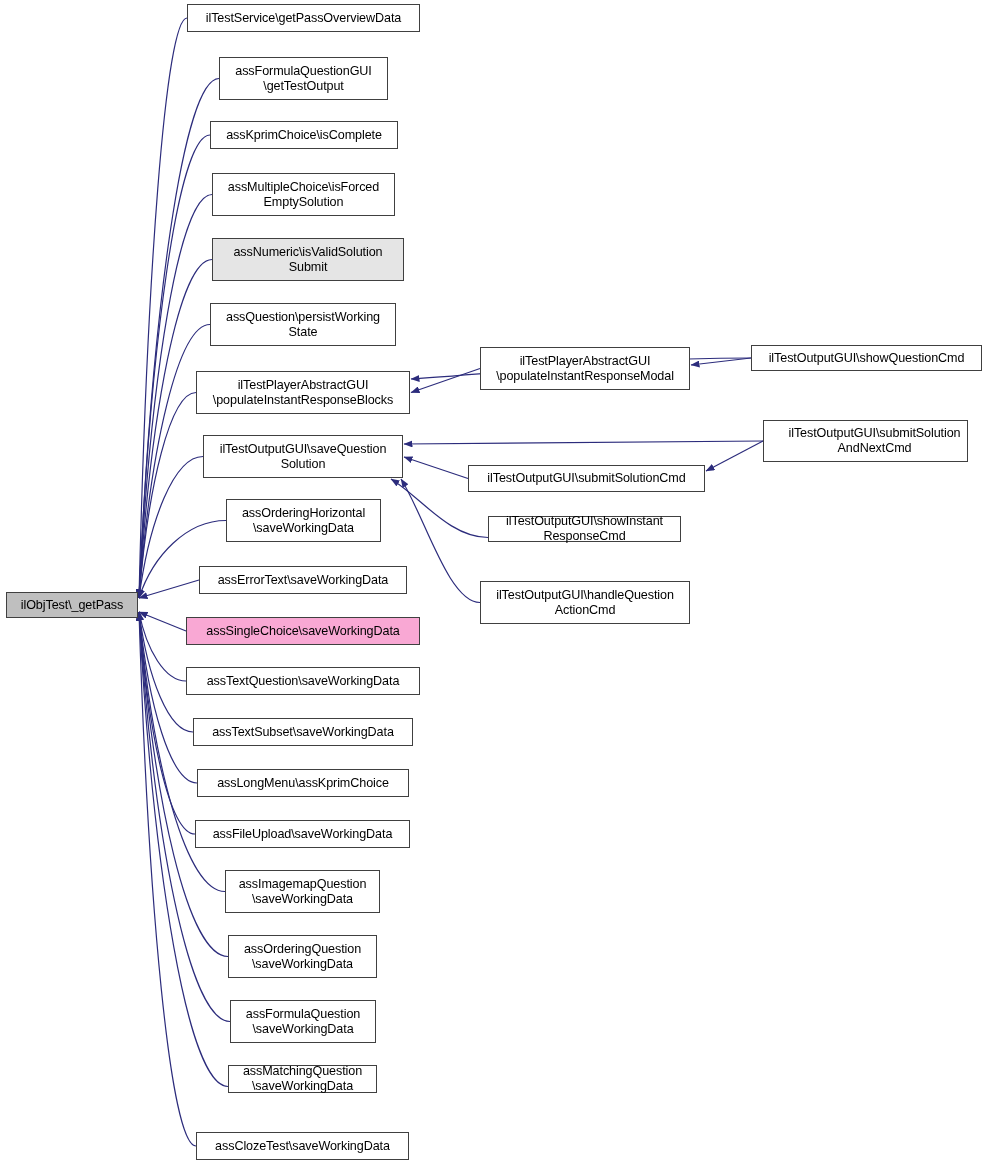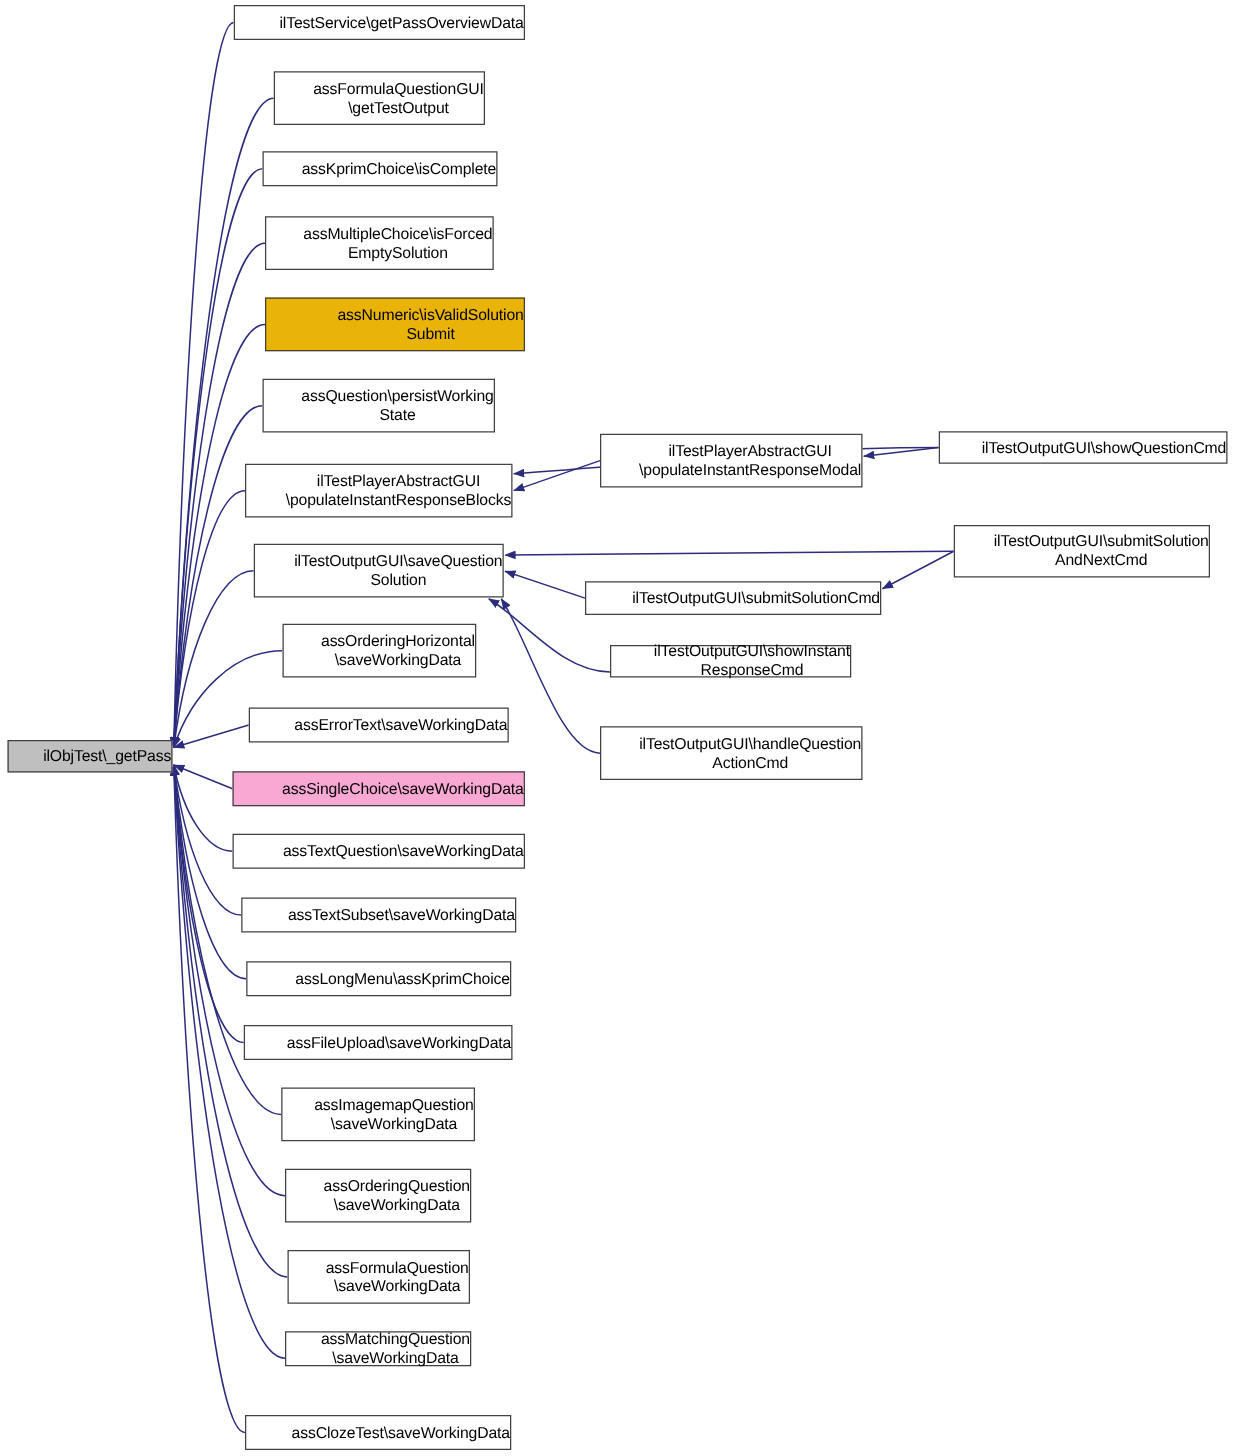--- a/index.html
+++ b/index.html
@@ -23,21 +23,21 @@
     height: 1165px;
     pointer-events: none;
   }
   .gnode {
     position: absolute;
     box-sizing: border-box;
     border: 1px solid #404040;
     background: #ffffff;
     display: flex;
     align-items: center;
-    justify-content: flex-end;
+    justify-content: center;
     text-align: center;
     color: #000000;
     font-size: 12.6px;
     line-height: 14.6px;
     letter-spacing: -0.1px;
     white-space: pre-line;
     z-index: 2;
   }
   .gnode.root {
     background: #bfbfbf;
@@ -86,21 +86,21 @@
       </g>
   </svg>
   <div id="node-group">
       <div class="gnode root" style="left: 6px; top: 592px; width: 132px; height: 26px; background: rgb(191, 191, 191); border-color: rgb(64, 64, 64);"><span>ilObjTest\_getPass</span></div>
       <div class="gnode" style="left: 187px; top: 4px; width: 233px; height: 28px; background: rgb(255, 255, 255); border-color: rgb(64, 64, 64);"><span>ilTestService\getPassOverviewData</span></div>
       <div class="gnode" style="left: 219px; top: 57px; width: 169px; height: 43px; background: rgb(255, 255, 255); border-color: rgb(64, 64, 64);"><span>assFormulaQuestionGUI
 \getTestOutput</span></div>
       <div class="gnode" style="left: 210px; top: 121px; width: 188px; height: 28px; background: rgb(255, 255, 255); border-color: rgb(64, 64, 64);"><span>assKprimChoice\isComplete</span></div>
       <div class="gnode" style="left: 212px; top: 173px; width: 183px; height: 43px; background: rgb(255, 255, 255); border-color: rgb(64, 64, 64);"><span>assMultipleChoice\isForced
 EmptySolution</span></div>
-      <div class="gnode" style="left: 212px; top: 238px; width: 208px; height: 43px; background: #eab308; border-color: rgb(64, 64, 64);"><span>assNumeric\isValidSolution
+      <div class="gnode" style="left: 212px; top: 238px; width: 192px; height: 43px; background: #e5e5e5; border-color: rgb(64, 64, 64);"><span>assNumeric\isValidSolution
 Submit</span></div>
       <div class="gnode" style="left: 210px; top: 303px; width: 186px; height: 43px; background: rgb(255, 255, 255); border-color: rgb(64, 64, 64);"><span>assQuestion\persistWorking
 State</span></div>
       <div class="gnode" style="left: 196px; top: 371px; width: 214px; height: 43px; background: rgb(255, 255, 255); border-color: rgb(64, 64, 64);"><span>ilTestPlayerAbstractGUI
 \populateInstantResponseBlocks</span></div>
       <div class="gnode" style="left: 203px; top: 435px; width: 200px; height: 43px; background: rgb(255, 255, 255); border-color: rgb(64, 64, 64);"><span>ilTestOutputGUI\saveQuestion
 Solution</span></div>
       <div class="gnode" style="left: 226px; top: 499px; width: 155px; height: 43px; background: rgb(255, 255, 255); border-color: rgb(64, 64, 64);"><span>assOrderingHorizontal
 \saveWorkingData</span></div>
       <div class="gnode" style="left: 199px; top: 566px; width: 208px; height: 28px; background: rgb(255, 255, 255); border-color: rgb(64, 64, 64);"><span>assErrorText\saveWorkingData</span></div>

